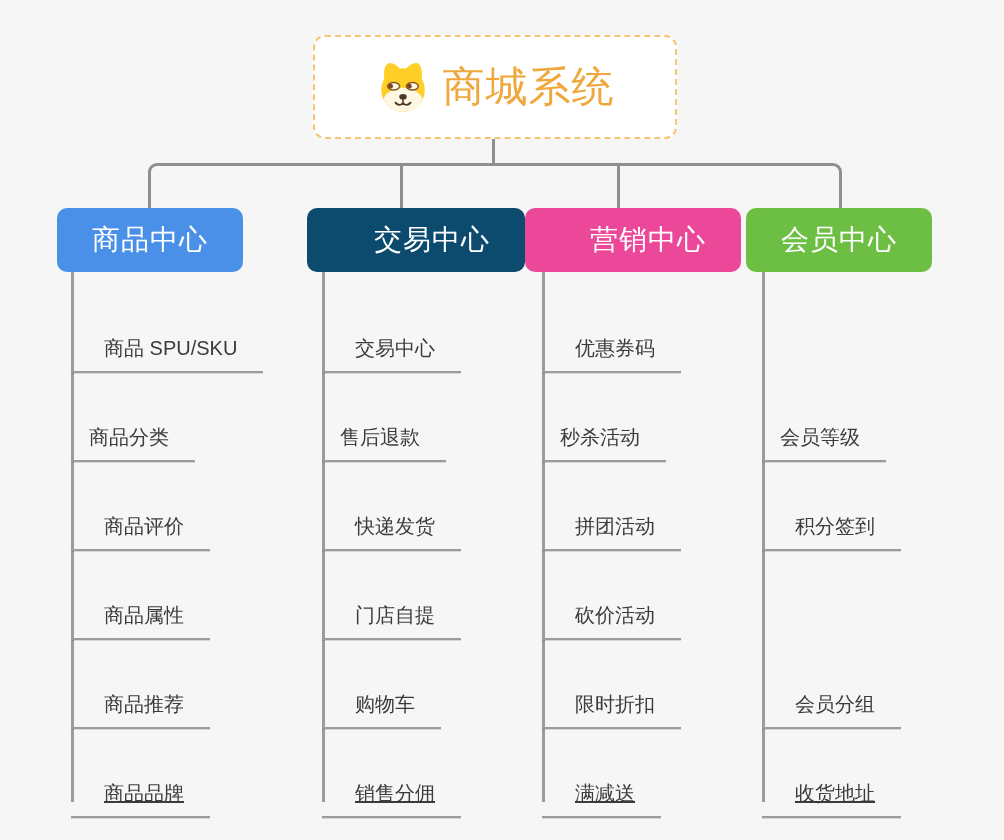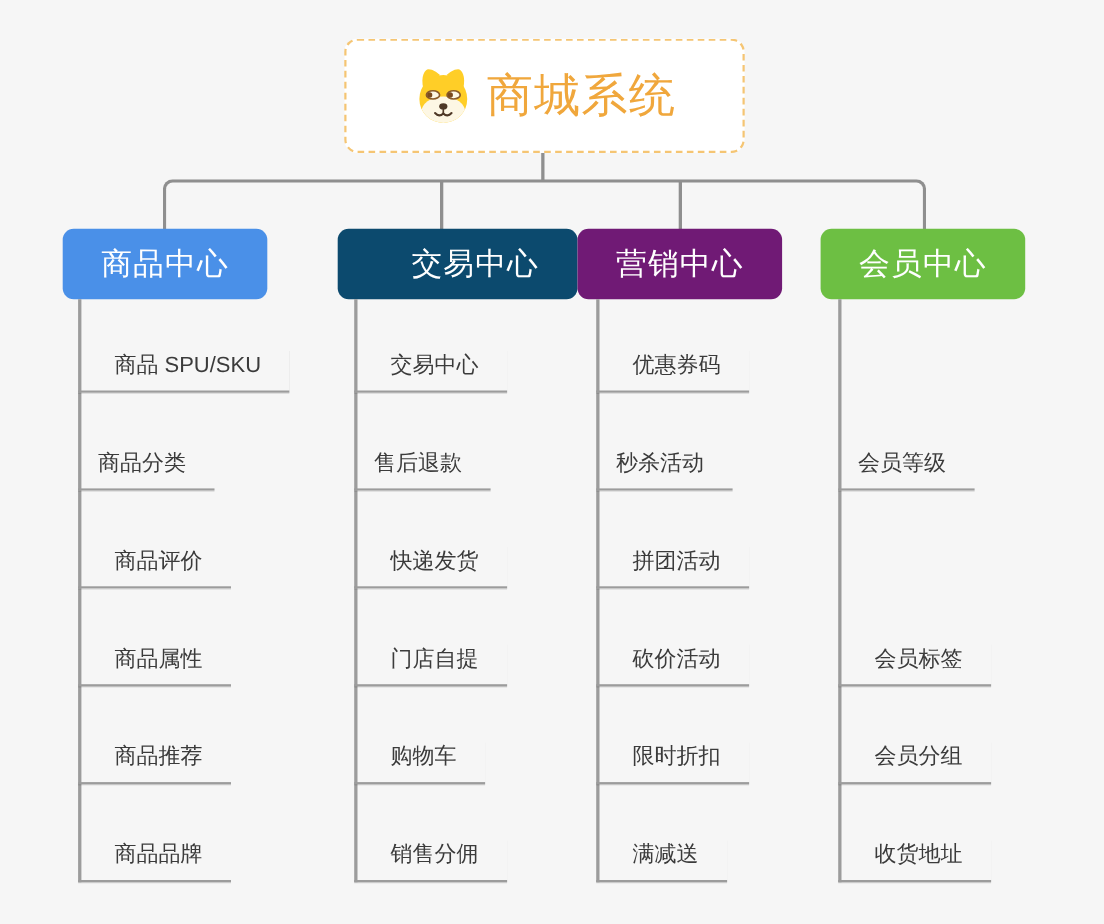--- a/index.html
+++ b/index.html
@@ -81,27 +81,28 @@
     position:absolute;left:0;top:0;
     width:3px;height:530px;background:#9c9c9c;
   }
   .it{
     position:absolute;left:0;
     white-space:nowrap;
     font-size:20px;line-height:28px;color:#3b3b3b;
     padding:0 26px 9px 33px;
     border-bottom:2px solid #9c9c9c;
     box-shadow:0 1px 0 rgba(0,0,0,0.12);
+    margin-top:16px;
   }
   .r1{top:46px;}
   .r2{top:135px;padding-left:18px;}
   .r3{top:224px;}
   .r4{top:313px;}
   .r5{top:402px;}
-  .r6{top:491px;}
+  .r6{top:491px;text-decoration:underline;}
 </style>
 </head>
 <body>
 
 <div class="canvas">
 
   <div class="stem"></div>
   <div class="bus"></div>
   <div class="drop drop-2"></div>
   <div class="drop drop-3"></div>
@@ -127,21 +128,21 @@
     </svg>
     <span class="root-title">商城系统</span>
   </div>
 
   <div class="node b1" style="background: rgb(74, 144, 232);">
     <span>商品中心</span>
   </div>
   <div class="node b2" style="background: #0c4a6e; padding-left: 32px;">
     <span>交易中心</span>
   </div>
-  <div class="node b3" style="background: #701a75;">
+  <div class="node b3" style="background: #ec4899; padding-left: 30px;">
     <span>营销中心</span>
   </div>
   <div class="node b4" style="background: rgb(109, 191, 67); text-align: center;">
     <span>会员中心</span>
   </div>
 
   <div class="col c1">
     <div class="trunk"></div>
     <div class="it r1">商品 SPU/SKU</div>
     <div class="it r2">商品分类</div>
@@ -167,18 +168,18 @@
     <div class="it r2">秒杀活动</div>
     <div class="it r3">拼团活动</div>
     <div class="it r4">砍价活动</div>
     <div class="it r5">限时折扣</div>
     <div class="it r6">满减送</div>
   </div>
 
   <div class="col c4">
     <div class="trunk"></div>
     <div class="it r2">会员等级</div>
-    <div class="it r4">会员标签</div>
+    <div class="it r3">积分签到</div>
     <div class="it r5">会员分组</div>
     <div class="it r6">收货地址</div>
   </div>
 
 </div>
 
 </body></html>

